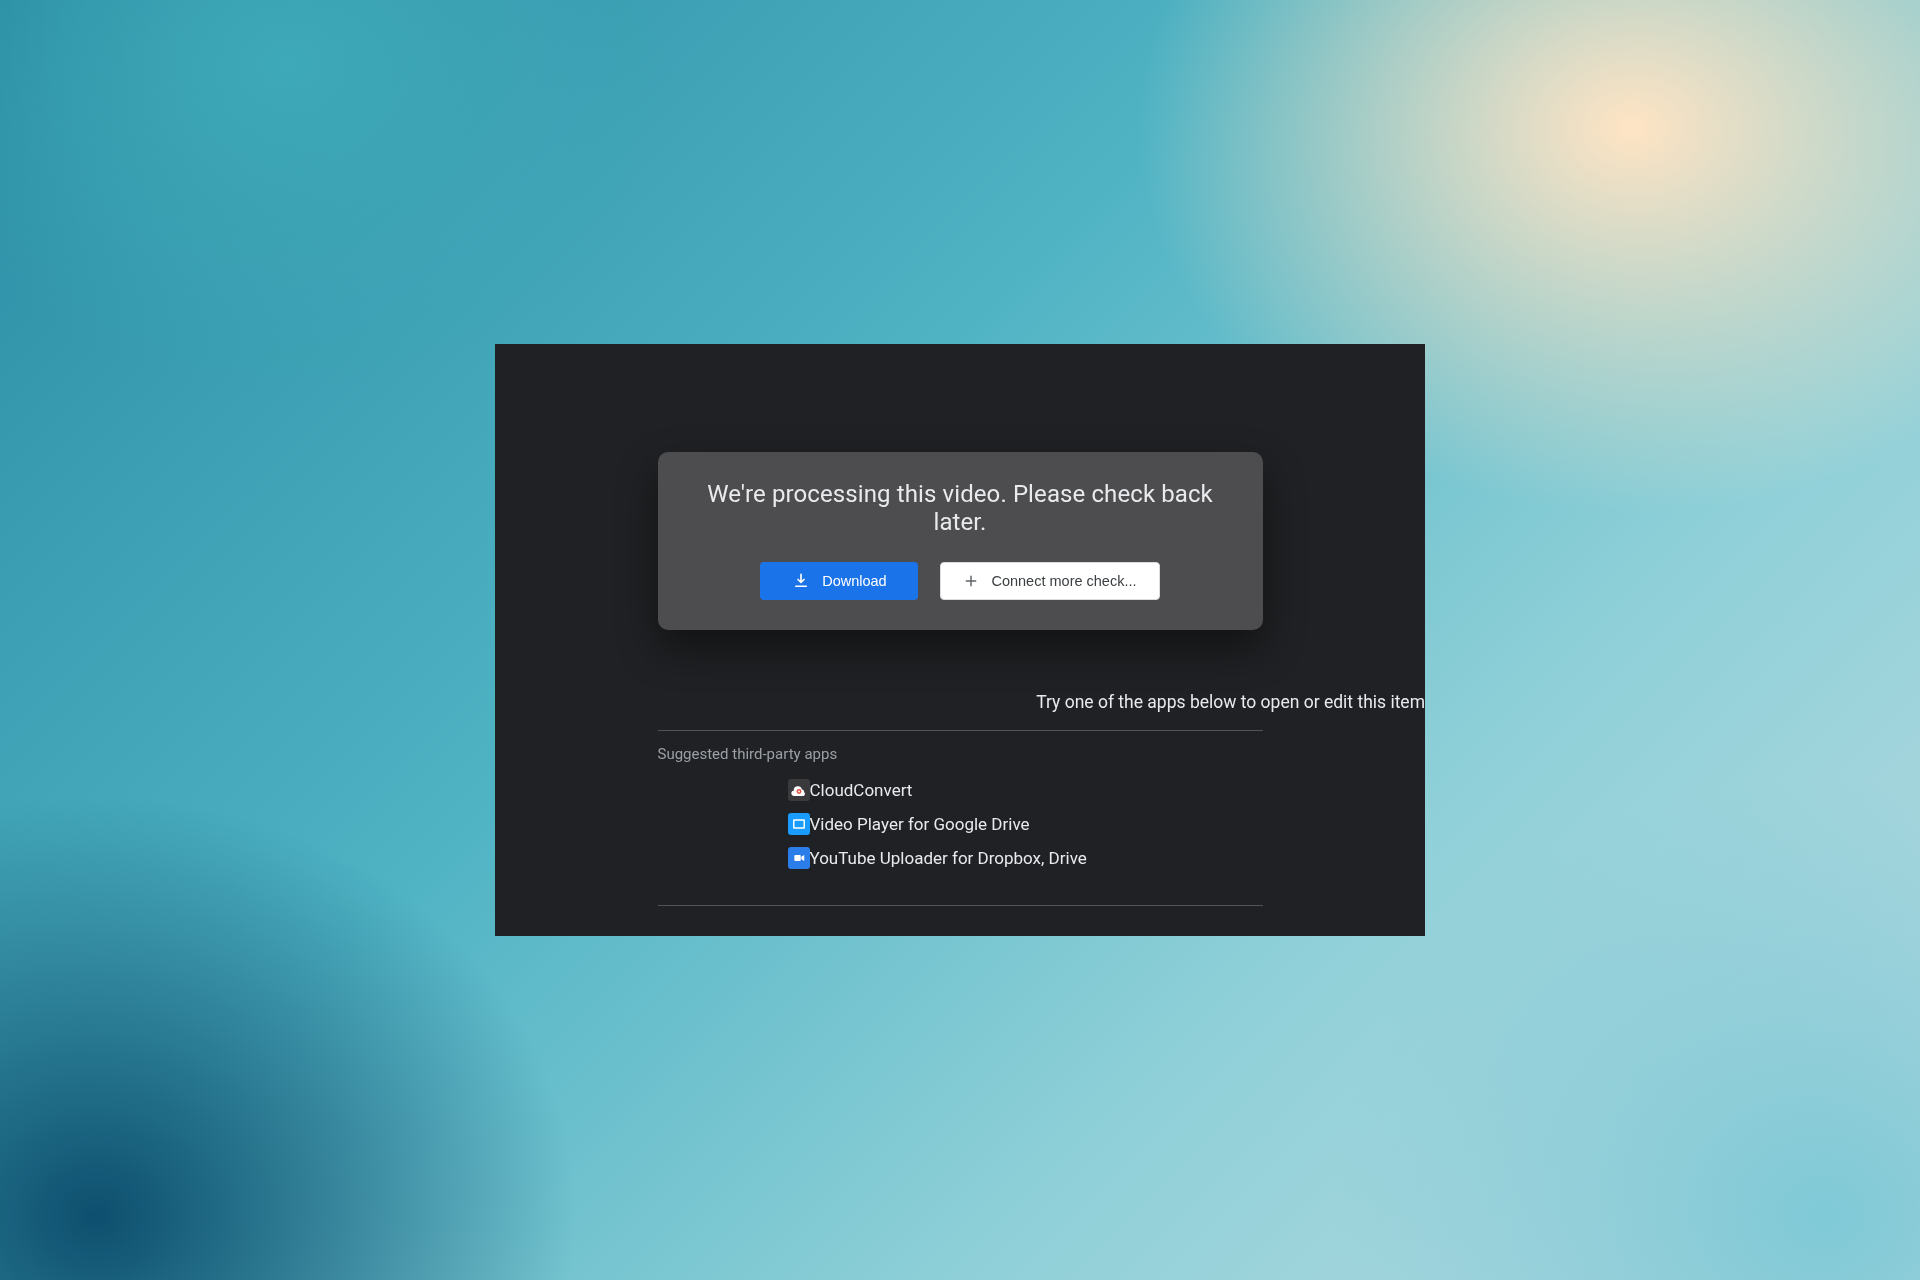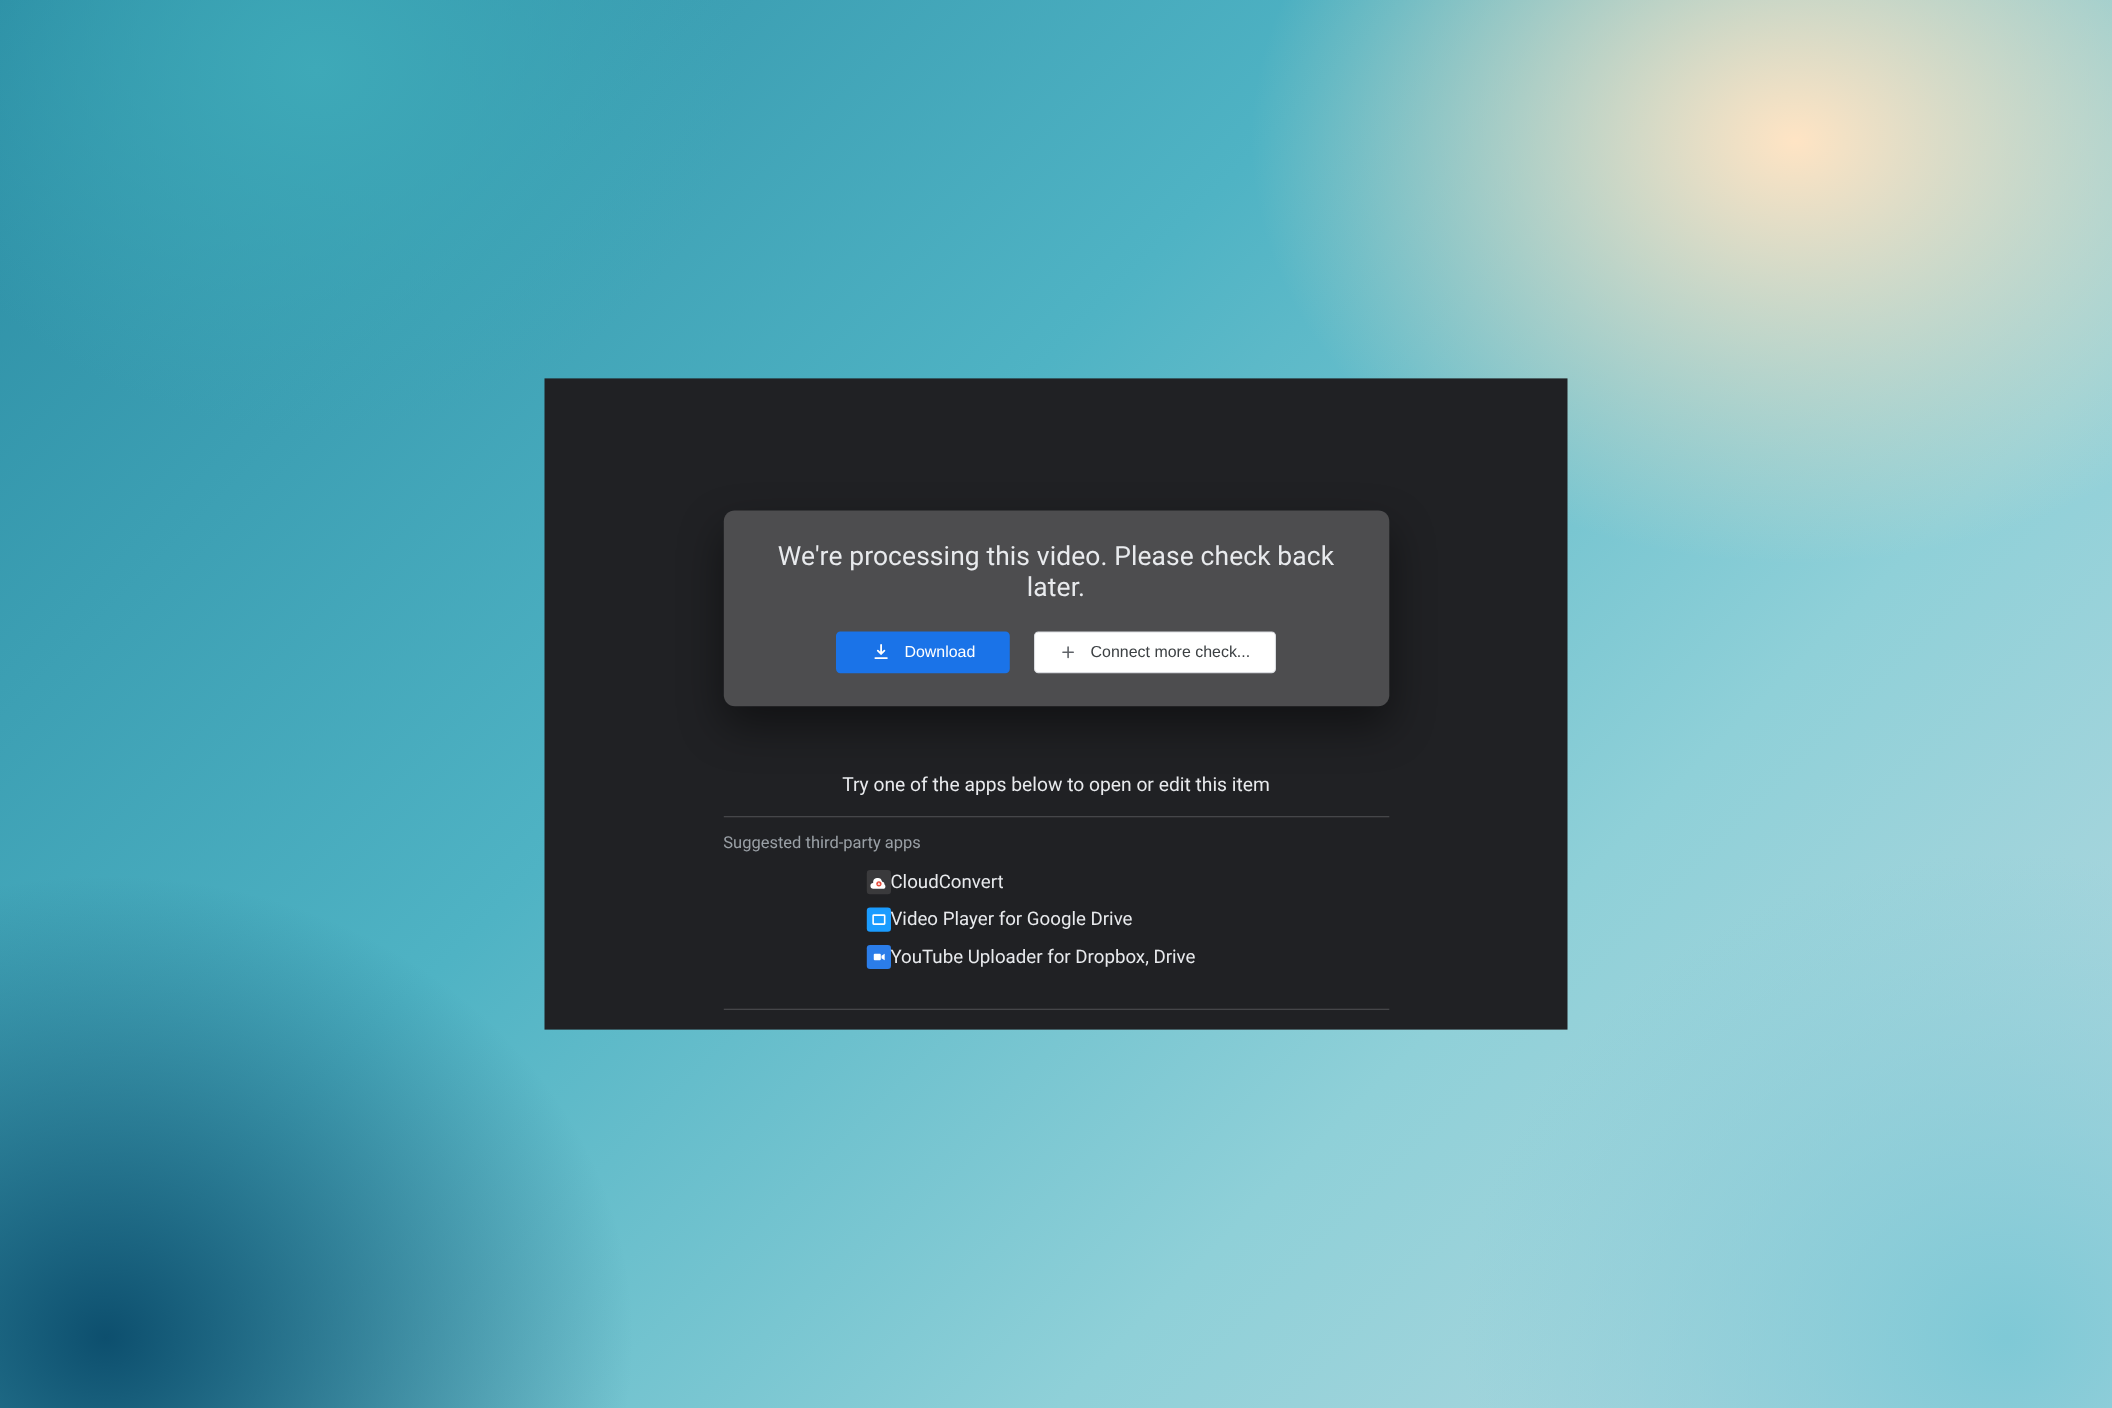--- a/index.html
+++ b/index.html
@@ -19,21 +19,21 @@
   }
   .panel {
     width: 930px;
     height: 592px;
     background: #202124;
     position: relative;
     padding-top: 108px;
   }
   .card {
     width: 605px;
-    margin: 12px auto;
+    margin: 0 auto;
     background: #4d4d4f;
     border-radius: 10px;
     padding: 28px 24px 30px 24px;
     box-shadow: 0 18px 40px rgba(0,0,0,0.45);
     text-align: center;
   }
   .card-title {
     color: #e8eaed;
     font-size: 24px;
     font-weight: 400;
@@ -65,21 +65,21 @@
   }
   .btn-secondary {
     background: #fff;
     color: #3c4043;
     min-width: 206px;
     border: 1px solid #dadce0;
   }
   .btn-secondary .plus-icon { color: #5f6368; }
   .subhead {
     margin-top: 62px;
-    text-align: center;
+    text-align: right;
     color: #e8eaed;
     font-size: 17.5px;
     font-weight: 400;
   }
   .section {
     width: 605px;
     margin: 18px auto 0 auto;
     border-top: 1px solid rgba(232,234,237,0.25);
     border-bottom: 1px solid rgba(232,234,237,0.25);
     padding: 14px 0 30px 0;

